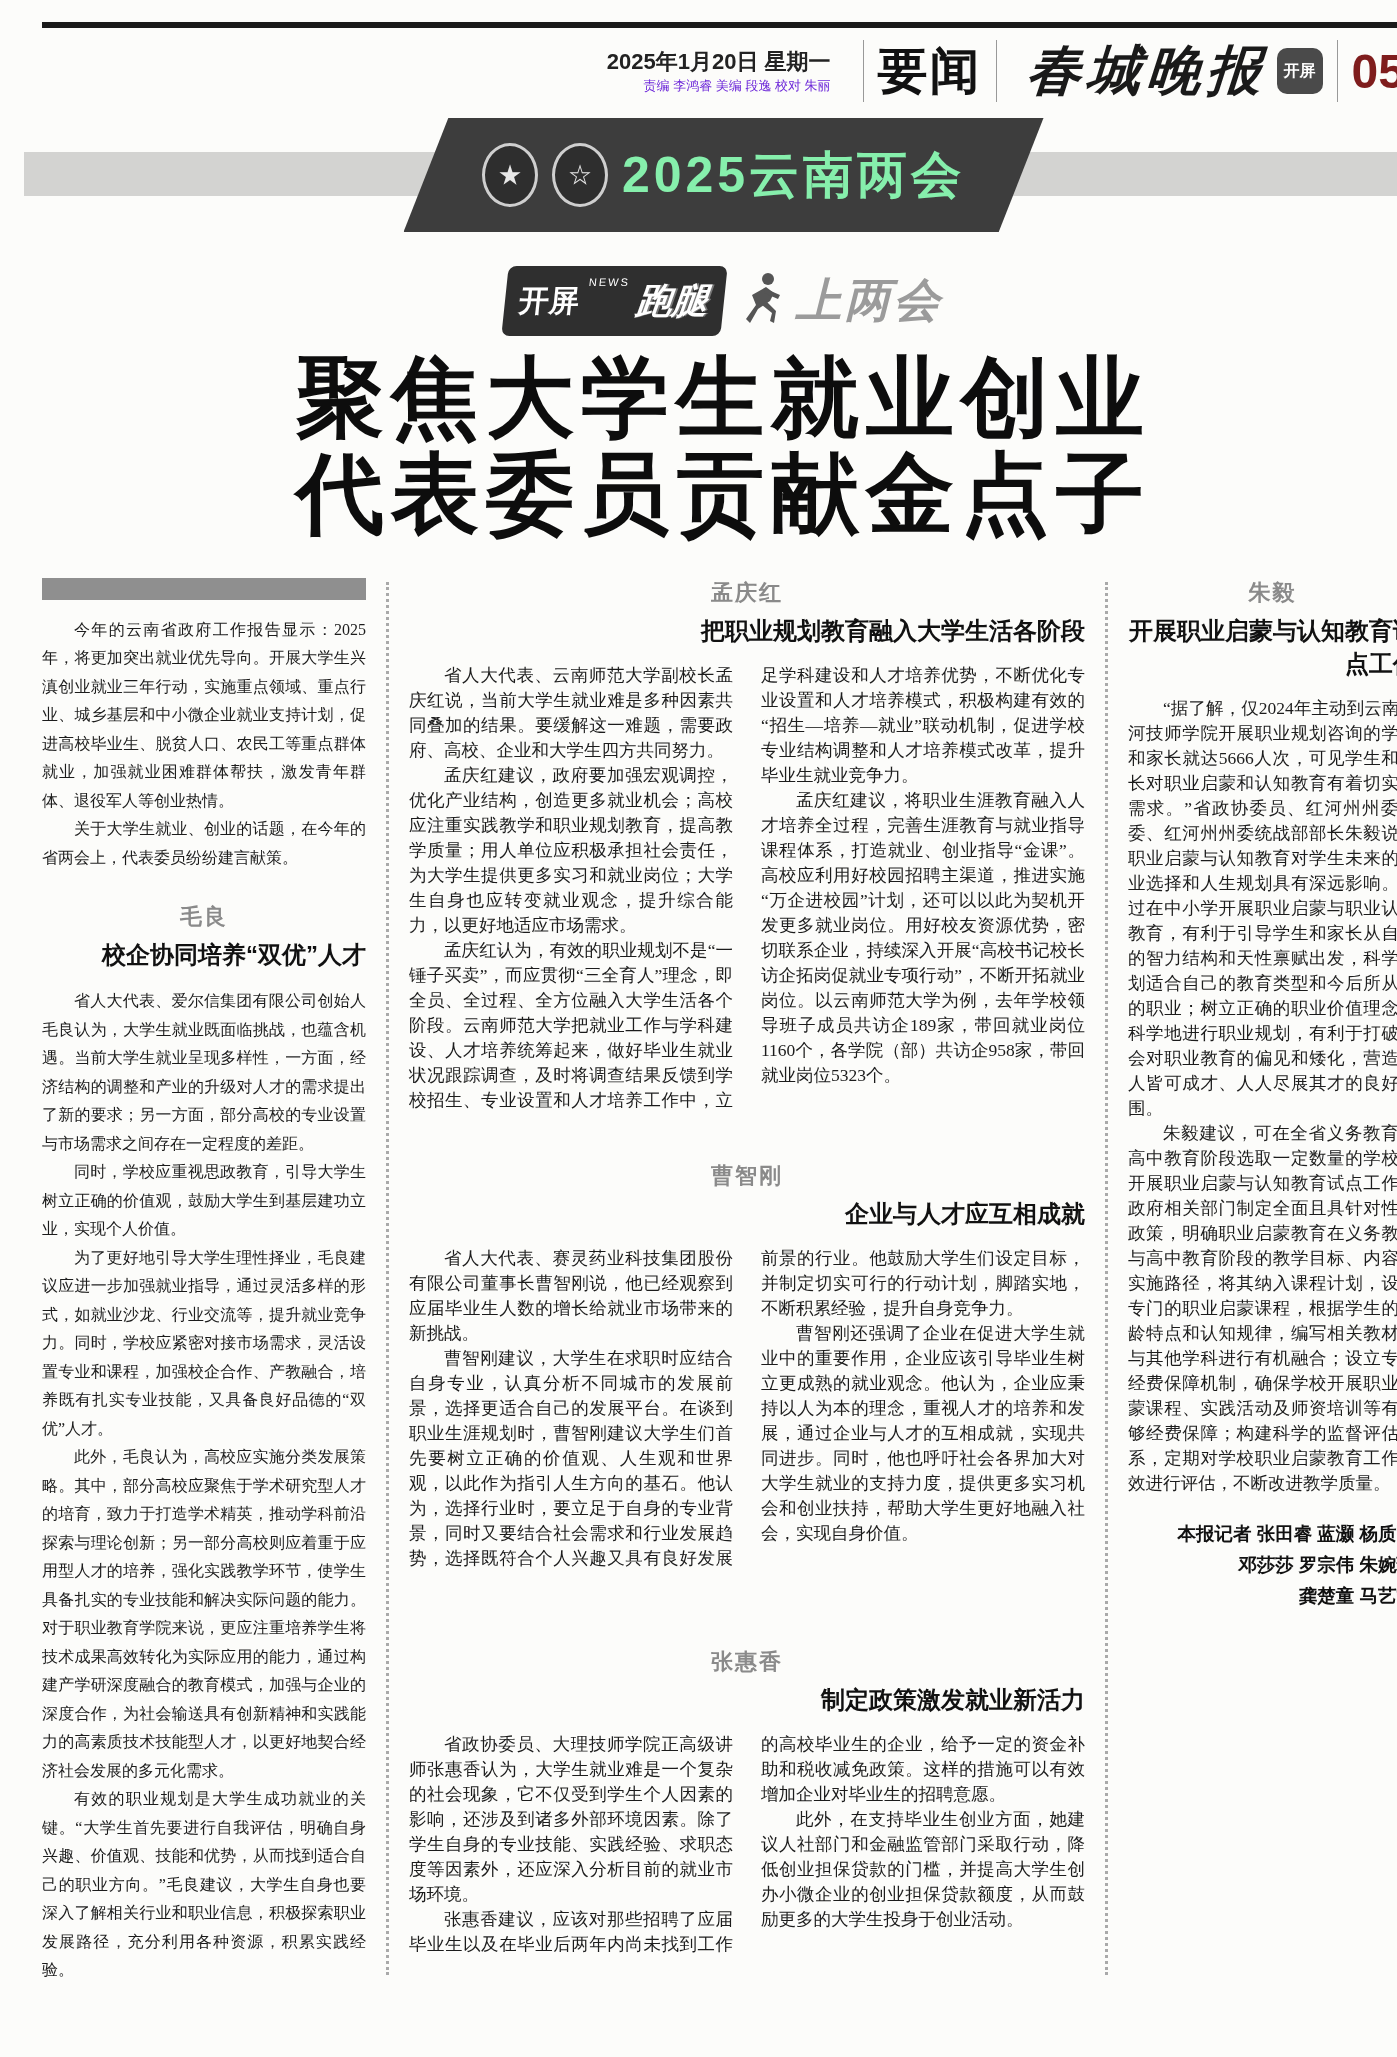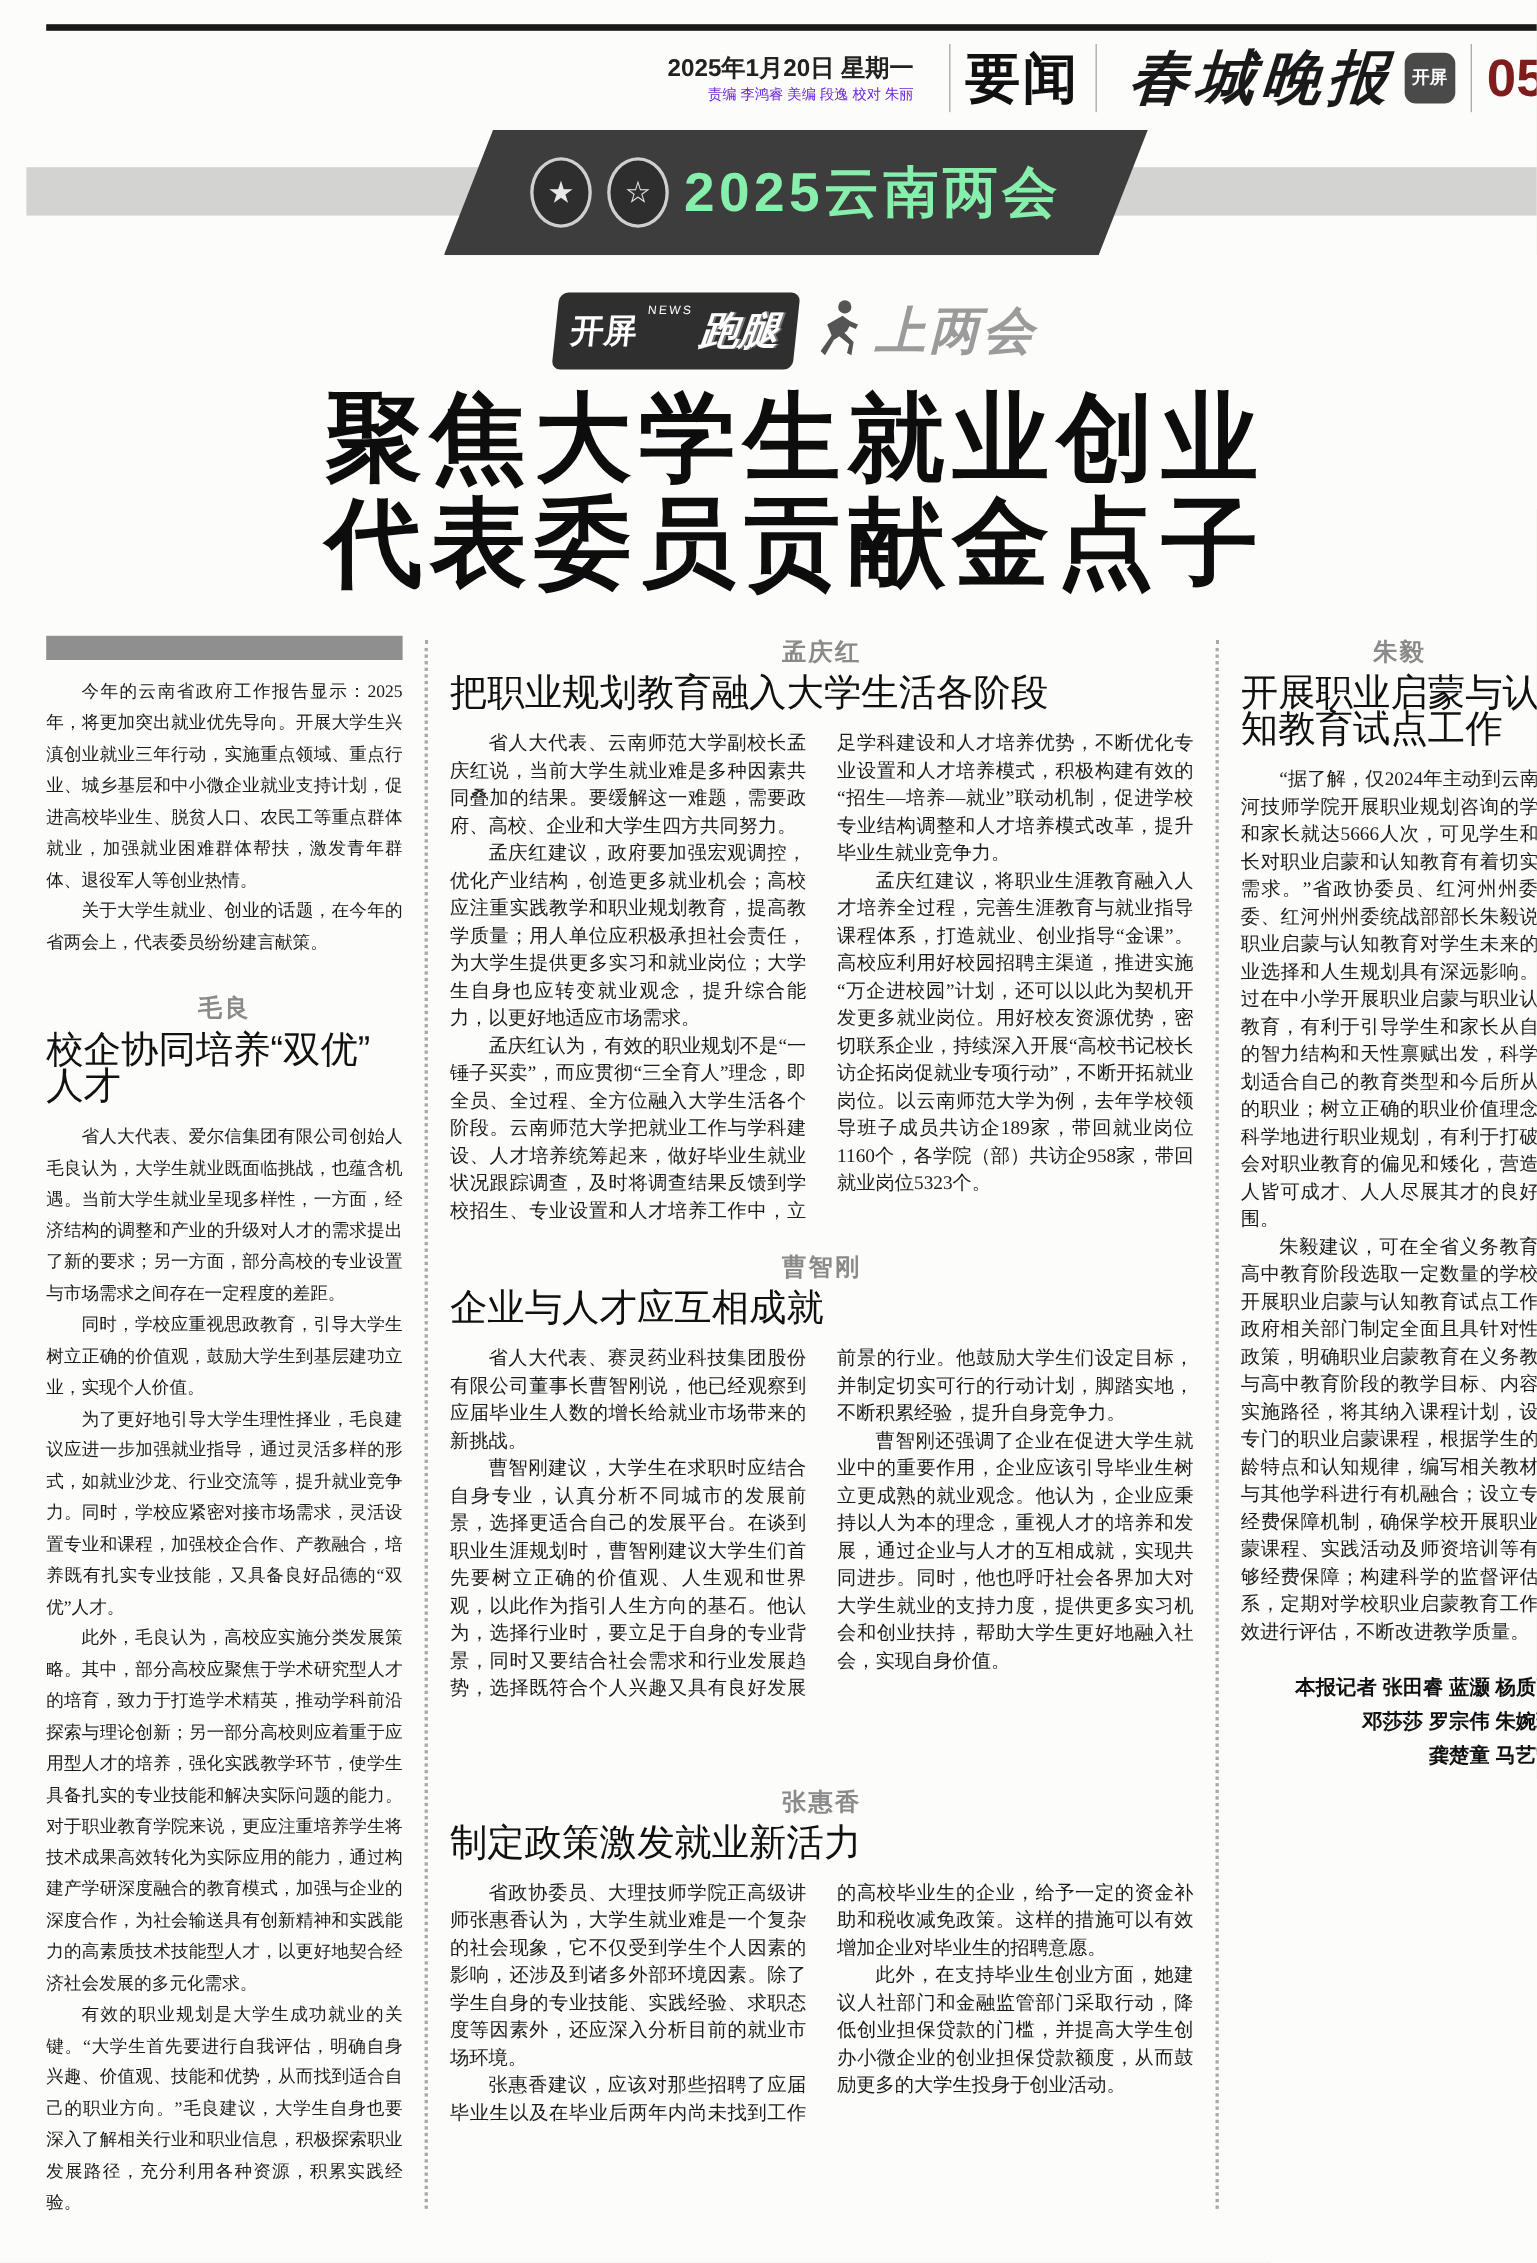--- a/index.html
+++ b/index.html
@@ -52,26 +52,26 @@
   .col1{width:324px;flex:none;}
   .colmid{width:676px;flex:none;}
   .col4{width:289px;flex:none;}
   .vdiv{flex:none;width:0;border-left:3px dotted #a9a9a9;margin:4px 20px 10px 20px;}
   .gray-bar{height:22px;background:#8f8f8f;margin-bottom:16px;}
   p.para{margin:0;text-indent:2em;text-align:justify;}
   .col1 p.para{font-size:16px;line-height:28.5px;}
   .colmid p.para,.col4 p.para{font-size:17.5px;line-height:25px;}
   .sec-name{text-align:center;font-family:"Liberation Sans",sans-serif;font-weight:bold;
             font-size:22px;color:#8a8a8a;letter-spacing:2px;}
-  .sec-title{text-align:left;font-family:"Liberation Sans",sans-serif;font-weight:400;
-             font-size:34px;line-height:33px;color:#111;margin-top:6px;}
+  .sec-title{text-align:right;font-family:"Liberation Sans",sans-serif;font-weight:700;
+             font-size:24px;line-height:33px;color:#111;margin-top:6px;}
   .article-body{margin-top:16px;}
   .two-col{column-count:2;column-gap:28px;}
   .art-mao{margin-top:30px;}
-  .art-cao{margin-top:24px;}
+  .art-cao{margin-top:48px;}
   .art-zhang{margin-top:76px;}
   .byline{margin-top:22px;text-align:right;font-family:"Liberation Sans",sans-serif;
           font-weight:bold;font-size:18.5px;line-height:31px;color:#111;padding-right:2px;}
   .byline div{white-space:nowrap;}
 </style>
 </head>
 <body>
 
 <div class="page">
   <div class="inner">

